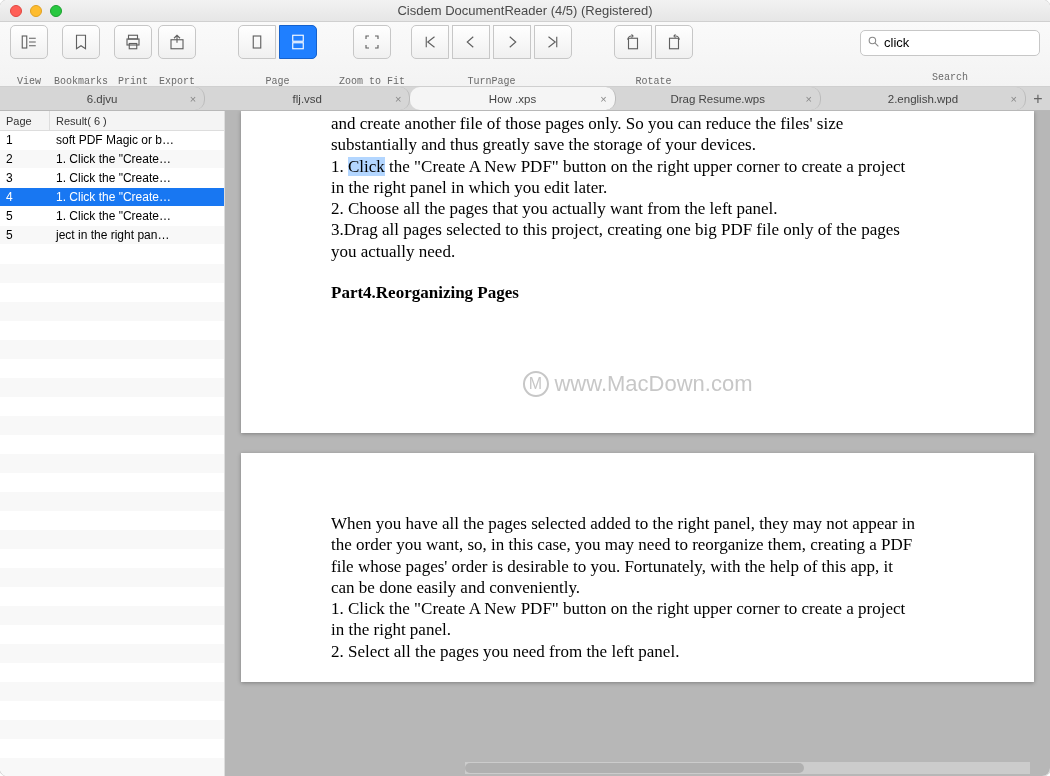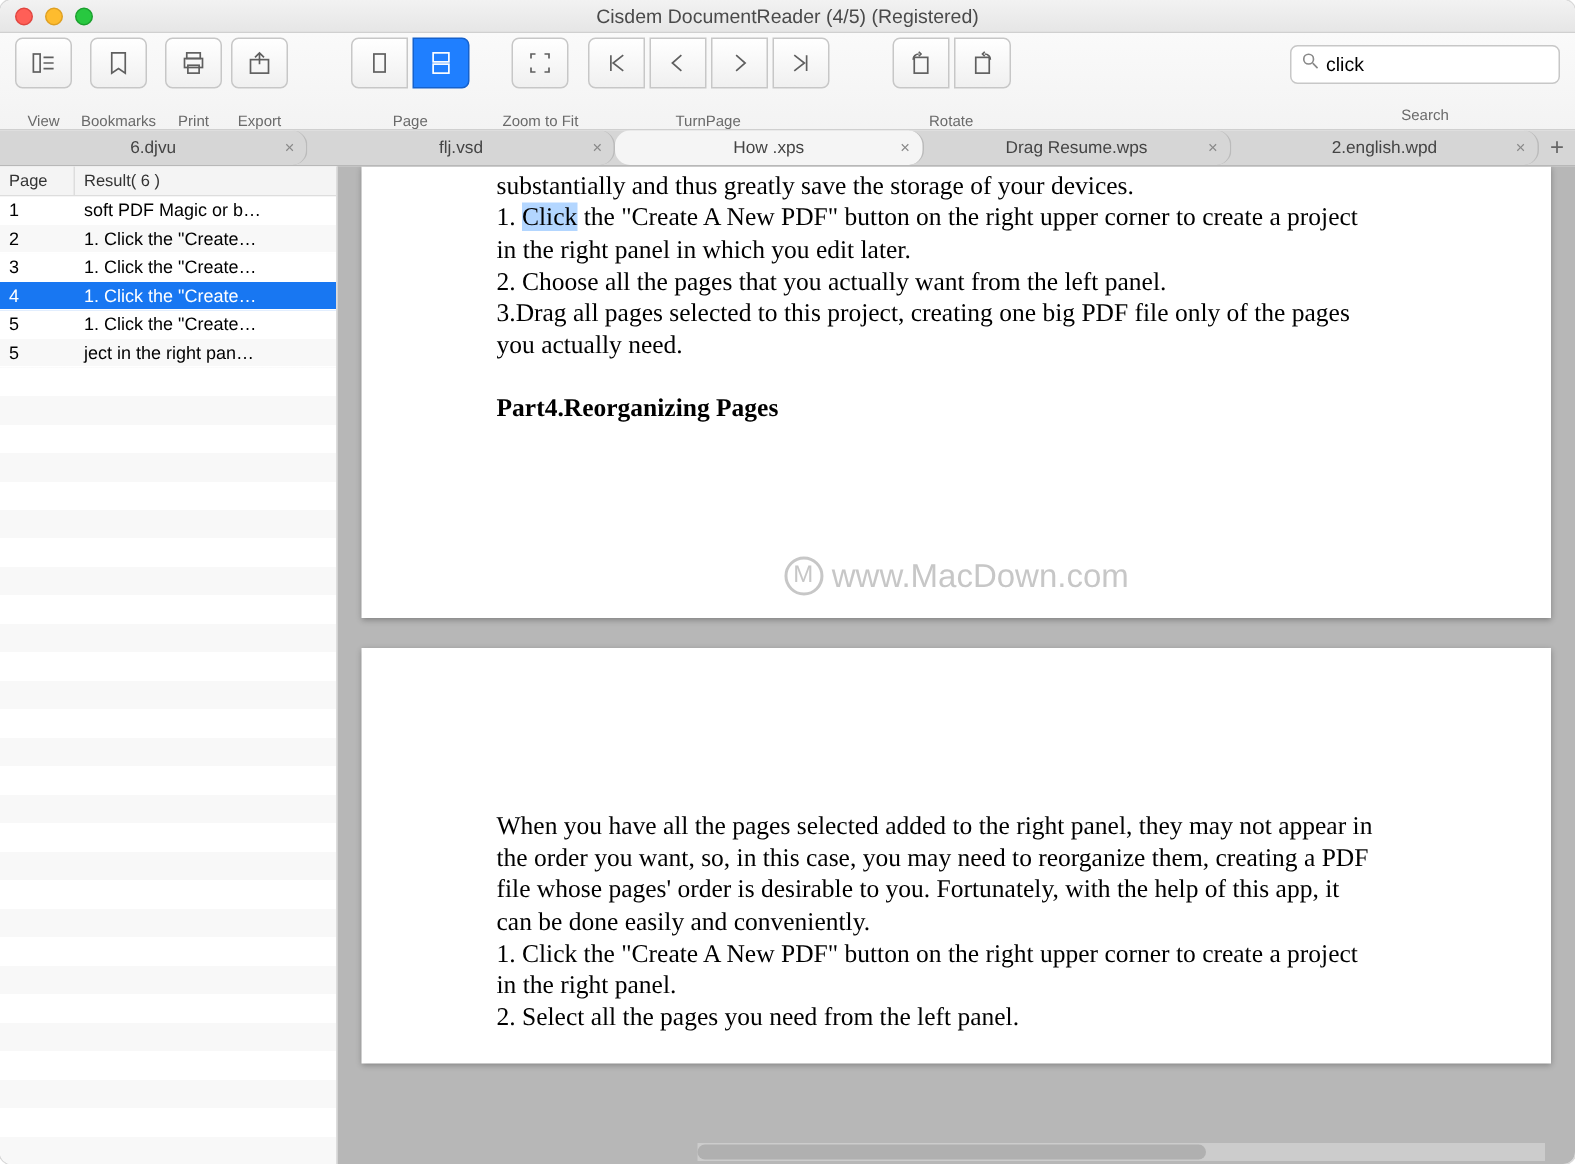--- a/index.html
+++ b/index.html
@@ -78,20 +78,21 @@
 }
 .tbtn.joined-left { border-radius: 5px 0 0 5px; margin-right:-1px;}
 .tbtn.joined-right { border-radius: 0 5px 5px 0;}
 .tbtn.joined-mid { border-radius:0; margin-right:-1px;}
 .tbtn.active { background:#1f7fff; color:#fff; border-color:#1561cc;}
 .tbtn svg { width: 18px; height: 18px; }
 .tlabel {
   font-size: 10px;
   color: #6a6a6a;
   margin-top: 16px;
+  font-family: Liberation Mono, monospace;
 }
 .spacer { flex: 0 0 10px; }
 .spacer-big { flex: 0 0 30px; }
 .search-wrap {
   margin-left: auto;
   display: flex;
   flex-direction: column;
   align-items: center;
 }
 .search-field {
@@ -483,32 +484,33 @@
           <div class="col-page">5</div>
           <div class="col-result">ject in the right pan…</div>
         </div>
       </div>
       <div class="stripe-fill"></div>
     </div>
 
     <div class="docview">
       <div class="page first">
         <div class="doc-content">
+          <div>and create another file of those pages only. So you can reduce the files' size</div>
           <div>substantially and thus greatly save the storage of your devices.</div>
           <div><span>1. </span><span class="hl">Click</span><span> the "Create A New PDF" button on the right upper corner to create a project</span></div>
           <div>in the right panel in which you edit later.</div>
           <div>2. Choose all the pages that you actually want from the left panel.</div>
           <div>3.Drag all pages selected to this project, creating one big PDF file only of the pages</div>
           <div>you actually need.</div>
           <div class="heading">Part4.Reorganizing Pages</div>
           <div style="height:110px"></div>
         </div>
       </div>
       <div class="gap"></div>
-      <div class="page" style="padding-top:108px;">
+      <div class="page" style="padding-top:60px;">
         <div class="doc-content">
           <div>When you have all the pages selected added to the right panel, they may not appear in</div>
           <div>the order you want, so, in this case, you may need to reorganize them, creating a PDF</div>
           <div>file whose pages' order is desirable to you. Fortunately, with the help of this app, it</div>
           <div>can be done easily and conveniently.</div>
           <div>1. Click the "Create A New PDF" button on the right upper corner to create a project</div>
           <div>in the right panel.</div>
           <div>2. Select all the pages you need from the left panel.</div>
         </div>
       </div>

